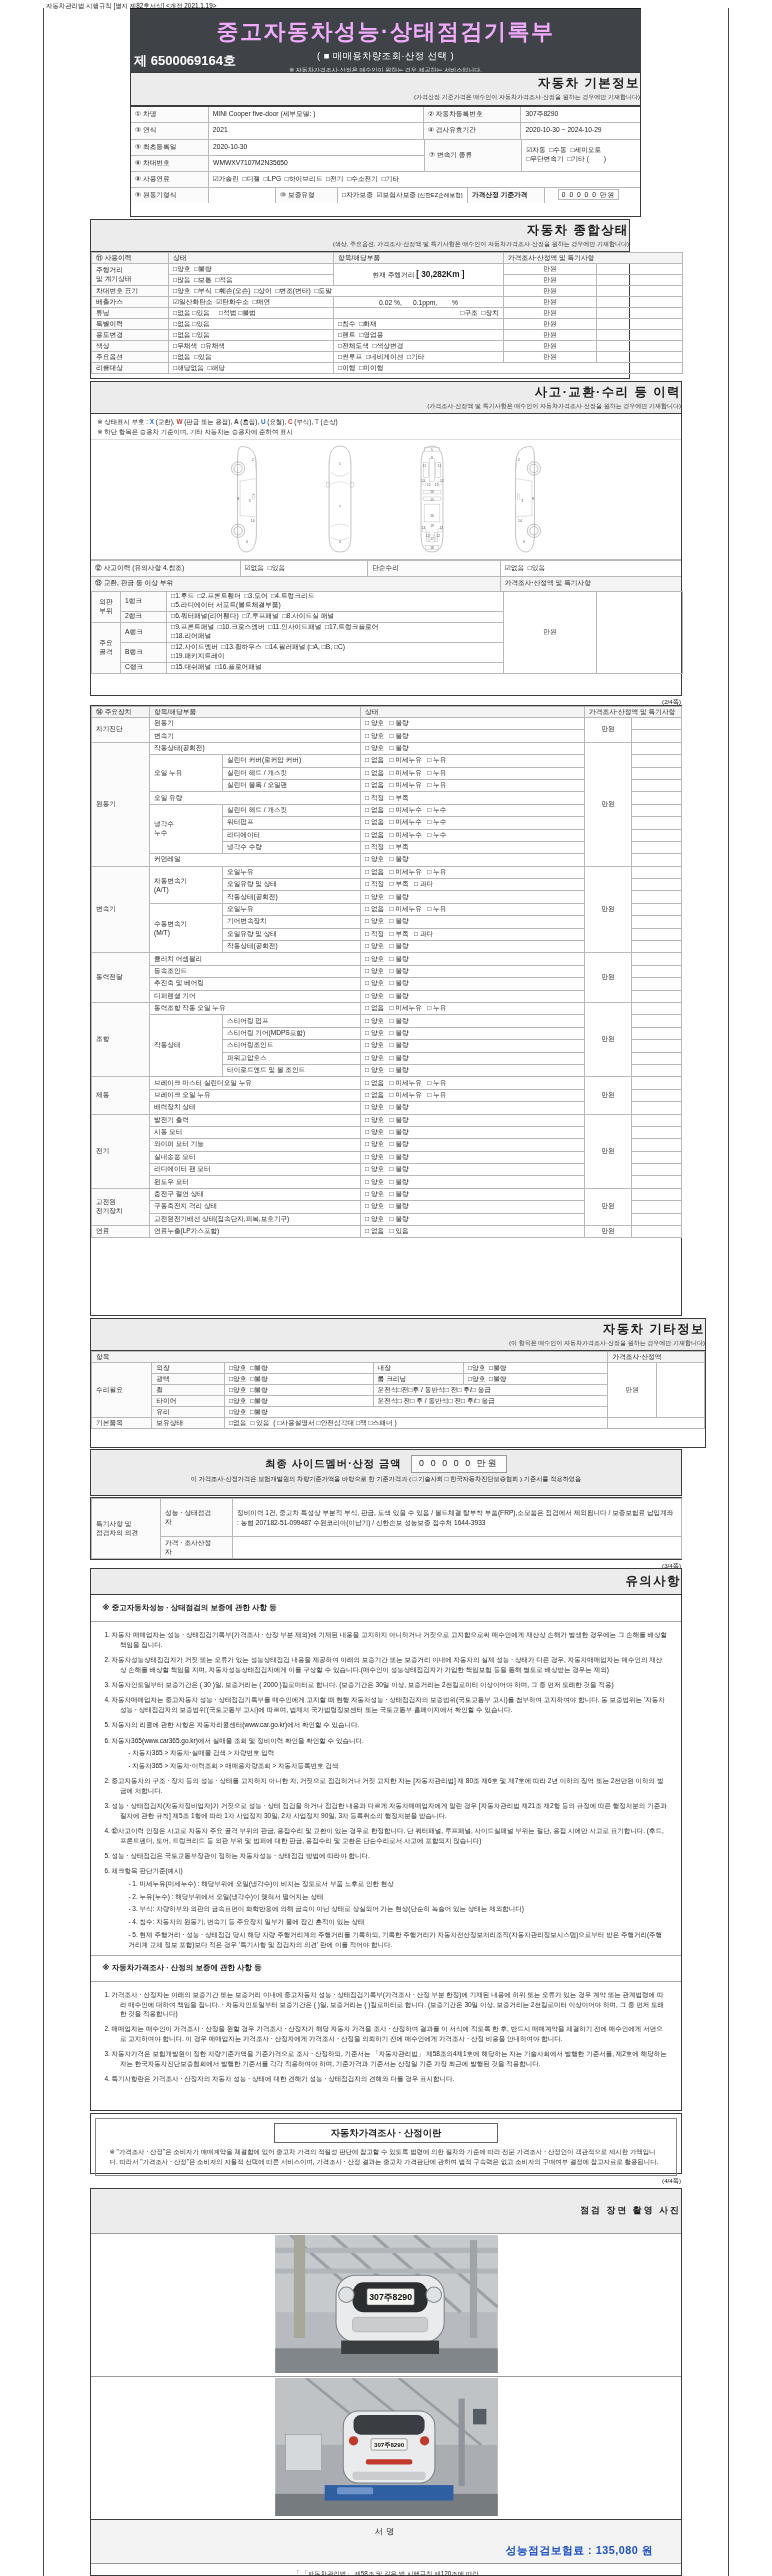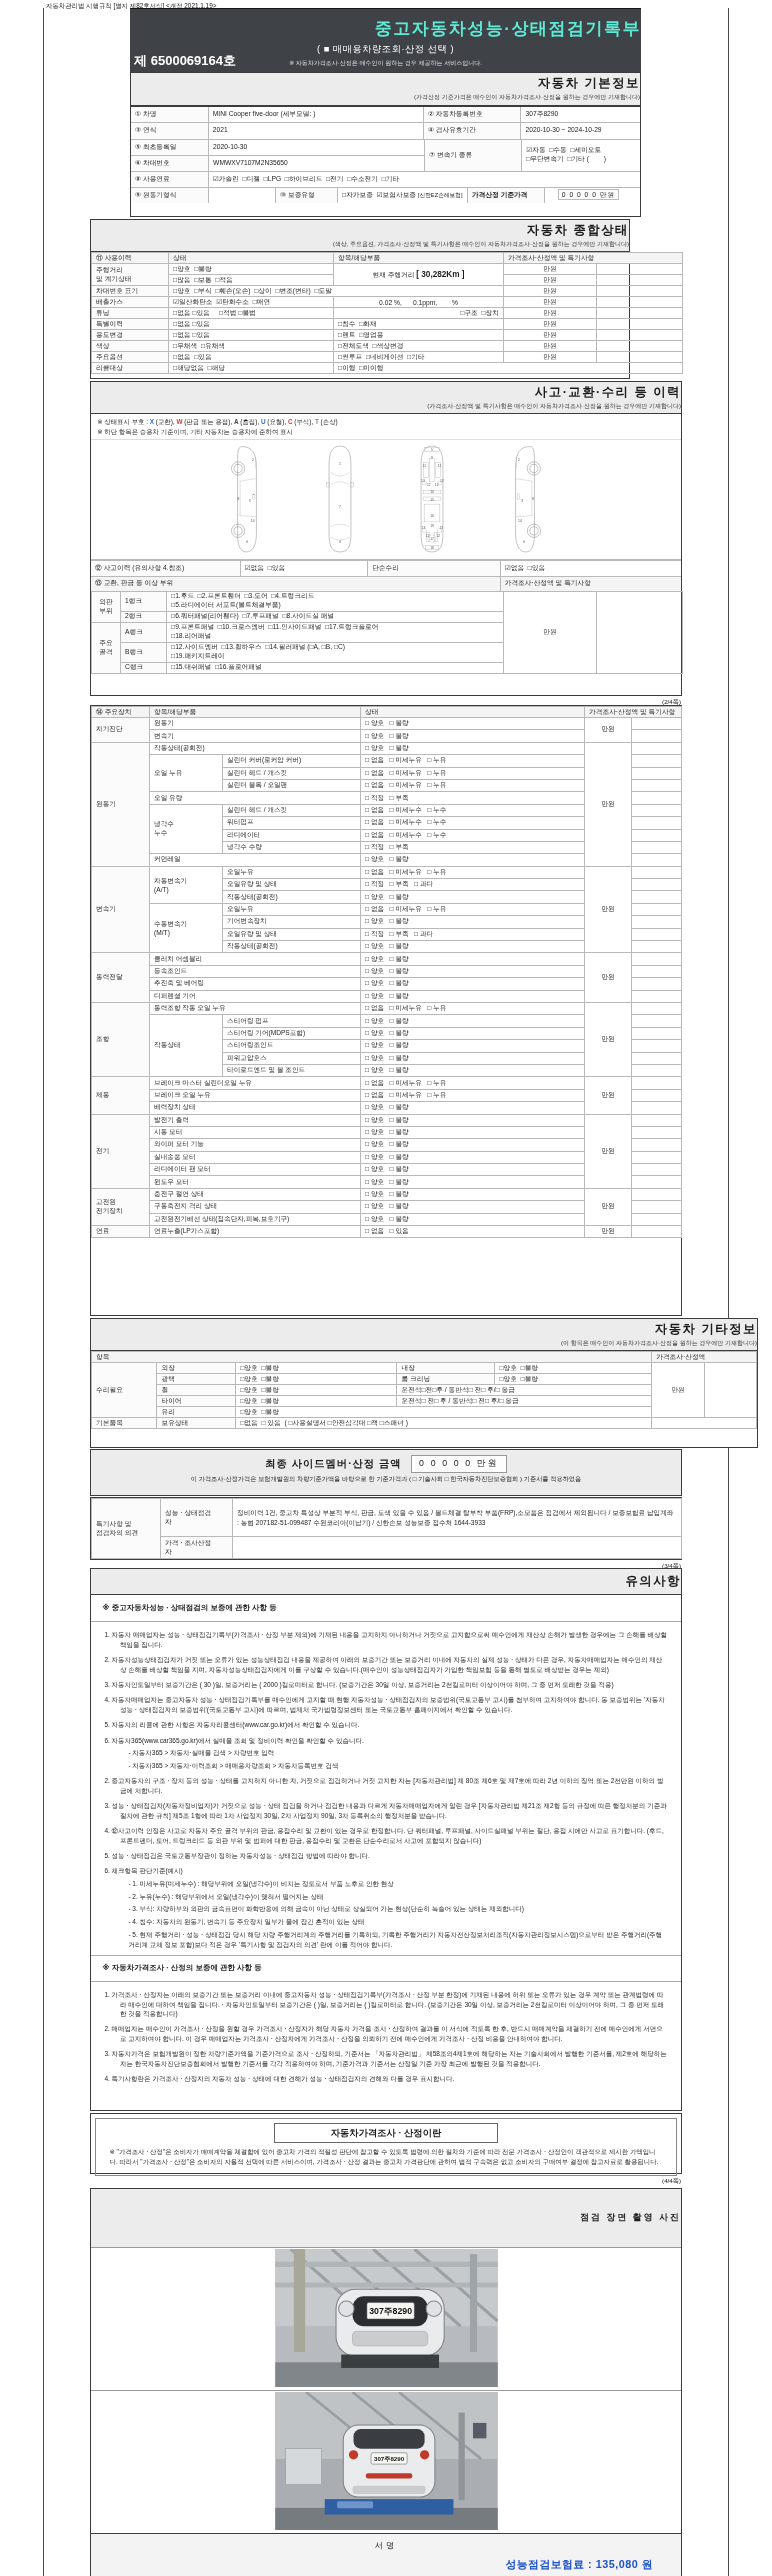--- a/index.html
+++ b/index.html
@@ -4,21 +4,21 @@
 <style>
   html,body{margin:0;padding:0;background:#fff;}
   body{width:773px;font-family:"Liberation Sans","DejaVu Sans",sans-serif;color:#1c1c1c;}
   .page{position:relative;width:773px;height:2576px;background:#ffffff;overflow:hidden;}
   .meta-top{position:absolute;left:46px;top:1.5px;font-size:6.4px;color:#111;}
   .frame{position:absolute;top:8.2px;bottom:0;width:0;border-left:1px solid #4a4a4a;}
   .frame.l{left:43px;} .frame.r{left:728px;}
 
   
   .hdr{position:absolute;left:130px;top:8.2px;width:511px;height:63px;background:#3f4348;border-top:1.5px solid #17181a;}
-  .hdr .t1{margin-top:8.2px;text-align:right;color:#5eead4;font-size:17px;font-weight:bold;letter-spacing:1.5px;}
+  .hdr .t1{margin-top:8.2px;text-align:center;color:#f0abfc;font-size:22px;font-weight:bold;letter-spacing:1.5px;}
   .hdr .t2{text-align:center;color:#fff;font-size:9.3px;margin-top:3.1px;letter-spacing:0.5px;}
   .hdr .t3{text-align:center;color:#e2e2e2;font-size:6px;margin-top:2.1px;}
   .hdr .docno{position:absolute;left:4.1px;bottom:2.1px;color:#fff;font-weight:bold;font-size:13px;}
 
   .sec{position:absolute;background:#fff;border:1px solid #3c3c3c;box-sizing:border-box;}
   .sec-title{background:#ececec;border-bottom:1px solid #3c3c3c;text-align:right;padding:2.6px 0 3.6px;}
   .sec-title .st{font-size:12.4px;font-weight:bold;letter-spacing:1.5px;}
   .sec-title .sn{font-size:6px;color:#333;margin-top:1px;}
 
   table.tb{width:100%;border-collapse:collapse;table-layout:fixed;}
@@ -631,21 +631,21 @@
             <td class="c-grp lab" rowspan="1">연료</td>
             <td class="c-item" colspan="2">연료누출(LP가스포함)</td>
             <td class="c-st">□ 없음   □ 있음</td>
             <td class="c-pr" rowspan="1">만원</td>
             <td class="c-note"></td>
           </tr>
         </tbody>
     </table>
   </div>
 
-  <div class="sec" style="left:90px;top:1318px;width:668px;height:130px;">
+  <div class="sec" style="left:90px;top:1318px;width:616px;height:130px;">
     <div class="sec-title" style="padding:1.5px 0 2.6px;">
       <div class="st">자동차 기타정보</div>
       <div class="sn">(이 항목은 매수인이 자동차가격조사·산정을 원하는 경우에만 기재합니다)</div>
     </div>
     <table class="tb">
       <colgroup>
           <col style="width:58px">
           <col style="width:70px">
           <col style="width:143px">
           <col style="width:87px">
@@ -768,21 +768,21 @@
         <p class="nt">1.   가격조사 · 산정자는 아래의 보증기간 또는 보증거리 이내에 중고자동차 성능 · 상태점검기록부(가격조사 · 산정 부분 한정)에 기재된 내용에 허위 또는 오류가 있는 경우 계약 또는 관계법령에 따라 매수인에 대하여 책임을 집니다.  · 자동차인도일부터 보증기간은 (      )일, 보증거리는 (      )킬로미터로 합니다. (보증기간은 30일 이상, 보증거리는 2천킬로미터 이상이어야 하며, 그 중 먼저 도래한 것을 적용합니다)</p>
         <p class="nt">2.   매매업자는 매수인이 가격조사 · 산정을 원할 경우 가격조사 · 산정자가 해당 자동차 가격을 조사 · 산정하여 결과를 이 서식에 적도록 한 후, 반드시 매매계약을 체결하기 전에 매수인에게 서면으로 고지하여야 합니다. 이 경우 매매업자는 가격조사 · 산정자에게 가격조사 · 산정을 의뢰하기 전에 매수인에게 가격조사 · 산정 비용을 안내하여야 합니다.</p>
         <p class="nt">3.   자동차가격은 보험개발원이 정한 차량기준가액을 기준가격으로 조사 · 산정하되, 기준서는 「자동차관리법」 제58조의4제1호에 해당하는 자는 기술사회에서 발행한 기준서를, 제2호에 해당하는 자는 한국자동차진단보증협회에서 발행한 기준서를 각각 적용하여야 하며, 기준가격과 기준서는 산정일 기준 가장 최근에 발행된 것을 적용합니다.</p>
         <p class="nt">4.   특기사항란은 가격조사 · 산정자의 자동차 성능 · 상태에 대한 견해가 성능 · 상태점검자의 견해와 다를 경우 표시합니다.</p>
       </div>
   </div>
 
   <div class="pmark" style="top:2177px;">(4/4쪽)</div>
 
   <div class="sec" style="left:90px;top:2188px;width:592px;height:388px;">
-    <div class="sec-title" style="padding:23px 0;border-bottom:0.5px solid #9a9a9a;">
+    <div class="sec-title" style="padding:16px 0;border-bottom:0.5px solid #9a9a9a;">
       <div style="font-size:8.8px;font-weight:bold;letter-spacing:2.1px;">점검 장면 촬영 사진</div>
     </div>
     <div class="photo-row" style="border-top:none;">
       <svg width="223" height="138" style="display:inline-block;" viewBox="0 0 432 268">
         <rect x="0" y="0" width="432" height="268" fill="#b7bbbf"></rect>
         <rect x="0" y="0" width="432" height="150" fill="#c6cacd"></rect>
         <path d="M30,0 L200,150 M110,0 L280,150 M190,0 L360,150 M270,0 L432,140" stroke="#9aa0a5" stroke-width="6" fill="none"></path>
         <path d="M0,30 L432,30 M0,70 L432,70" stroke="#b0b5b9" stroke-width="10" fill="none"></path>
         <rect x="36" y="0" width="22" height="200" fill="#a8a89a"></rect>
         <rect x="378" y="10" width="14" height="190" fill="#9fa4a8"></rect>

